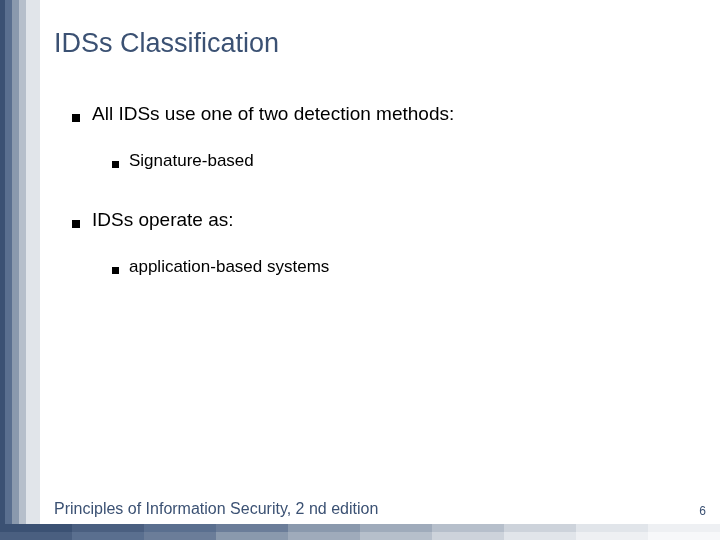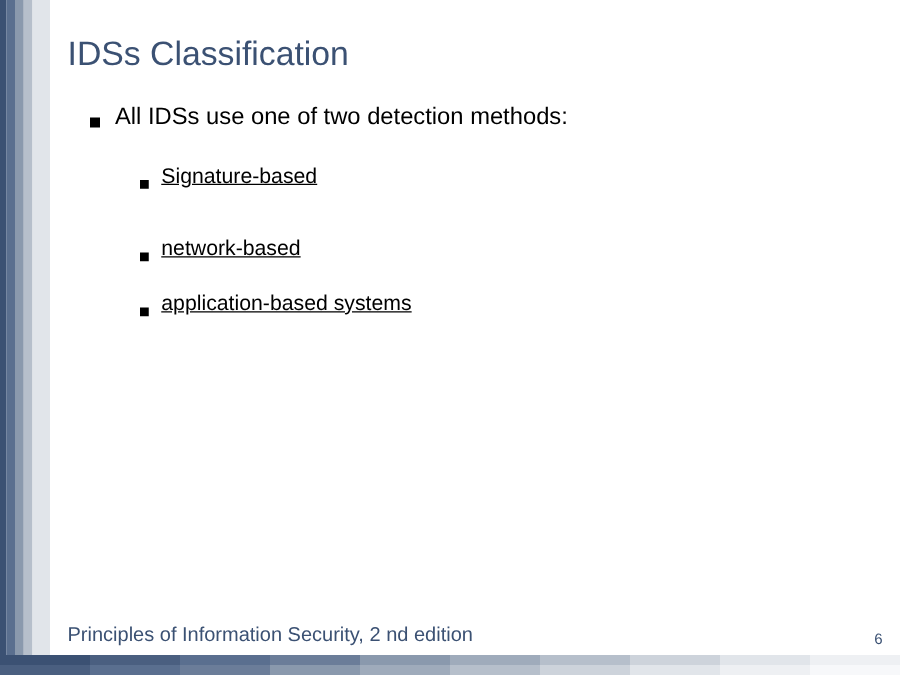--- a/index.html
+++ b/index.html
@@ -31,34 +31,33 @@
   .content {
     position: absolute;
     left: 54px; top: 28px;
     width: 640px;
   }
   .title {
     font-size: 27px;
     color: #3b5173;
     font-weight: 400;
     letter-spacing: 0px;
-    margin-bottom: 24px;
+    margin-bottom: 44px;
   }
   .bullet-l1 {
     display: flex;
     align-items: center;
     margin-left: 18px;
     margin-bottom: 26px;
   }
   .bullet-l2 {
     display: flex;
-    align-items: flex-end;
+    align-items: center;
     margin-left: 58px;
     margin-bottom: 24px;
-    text-decoration: underline;
   }
   .sq {
     width: 8px; height: 8px;
     background: #000;
     flex-shrink: 0;
     margin-top: 7px;
     margin-right: 12px;
   }
   .sq-sm {
     width: 7px; height: 7px;
@@ -132,25 +131,25 @@
   </div>
 
   <div class="bullet-l2">
     <span class="sq-sm"></span>
     <span class="txt-l2">Signature-based</span>
   </div>
 
 
   <div class="gap-lg"></div>
 
+  <div class="bullet-l1">
+    <span class="sq"></span>
+    <span class="txt-l1">IDSs operate as:</span>
+  </div>
 
-  <div class="bullet-l2">
-    <span class="sq-sm"></span>
-    <span class="txt-l2"> network-based</span>
-  </div>
 
 
   <div class="bullet-l2">
     <span class="sq-sm"></span>
     <span class="txt-l2"> application-based systems</span>
   </div>
 </div>
 
 <div class="footer">Principles of Information Security, 2 nd edition</div>
 <div class="pagenum">6</div>

